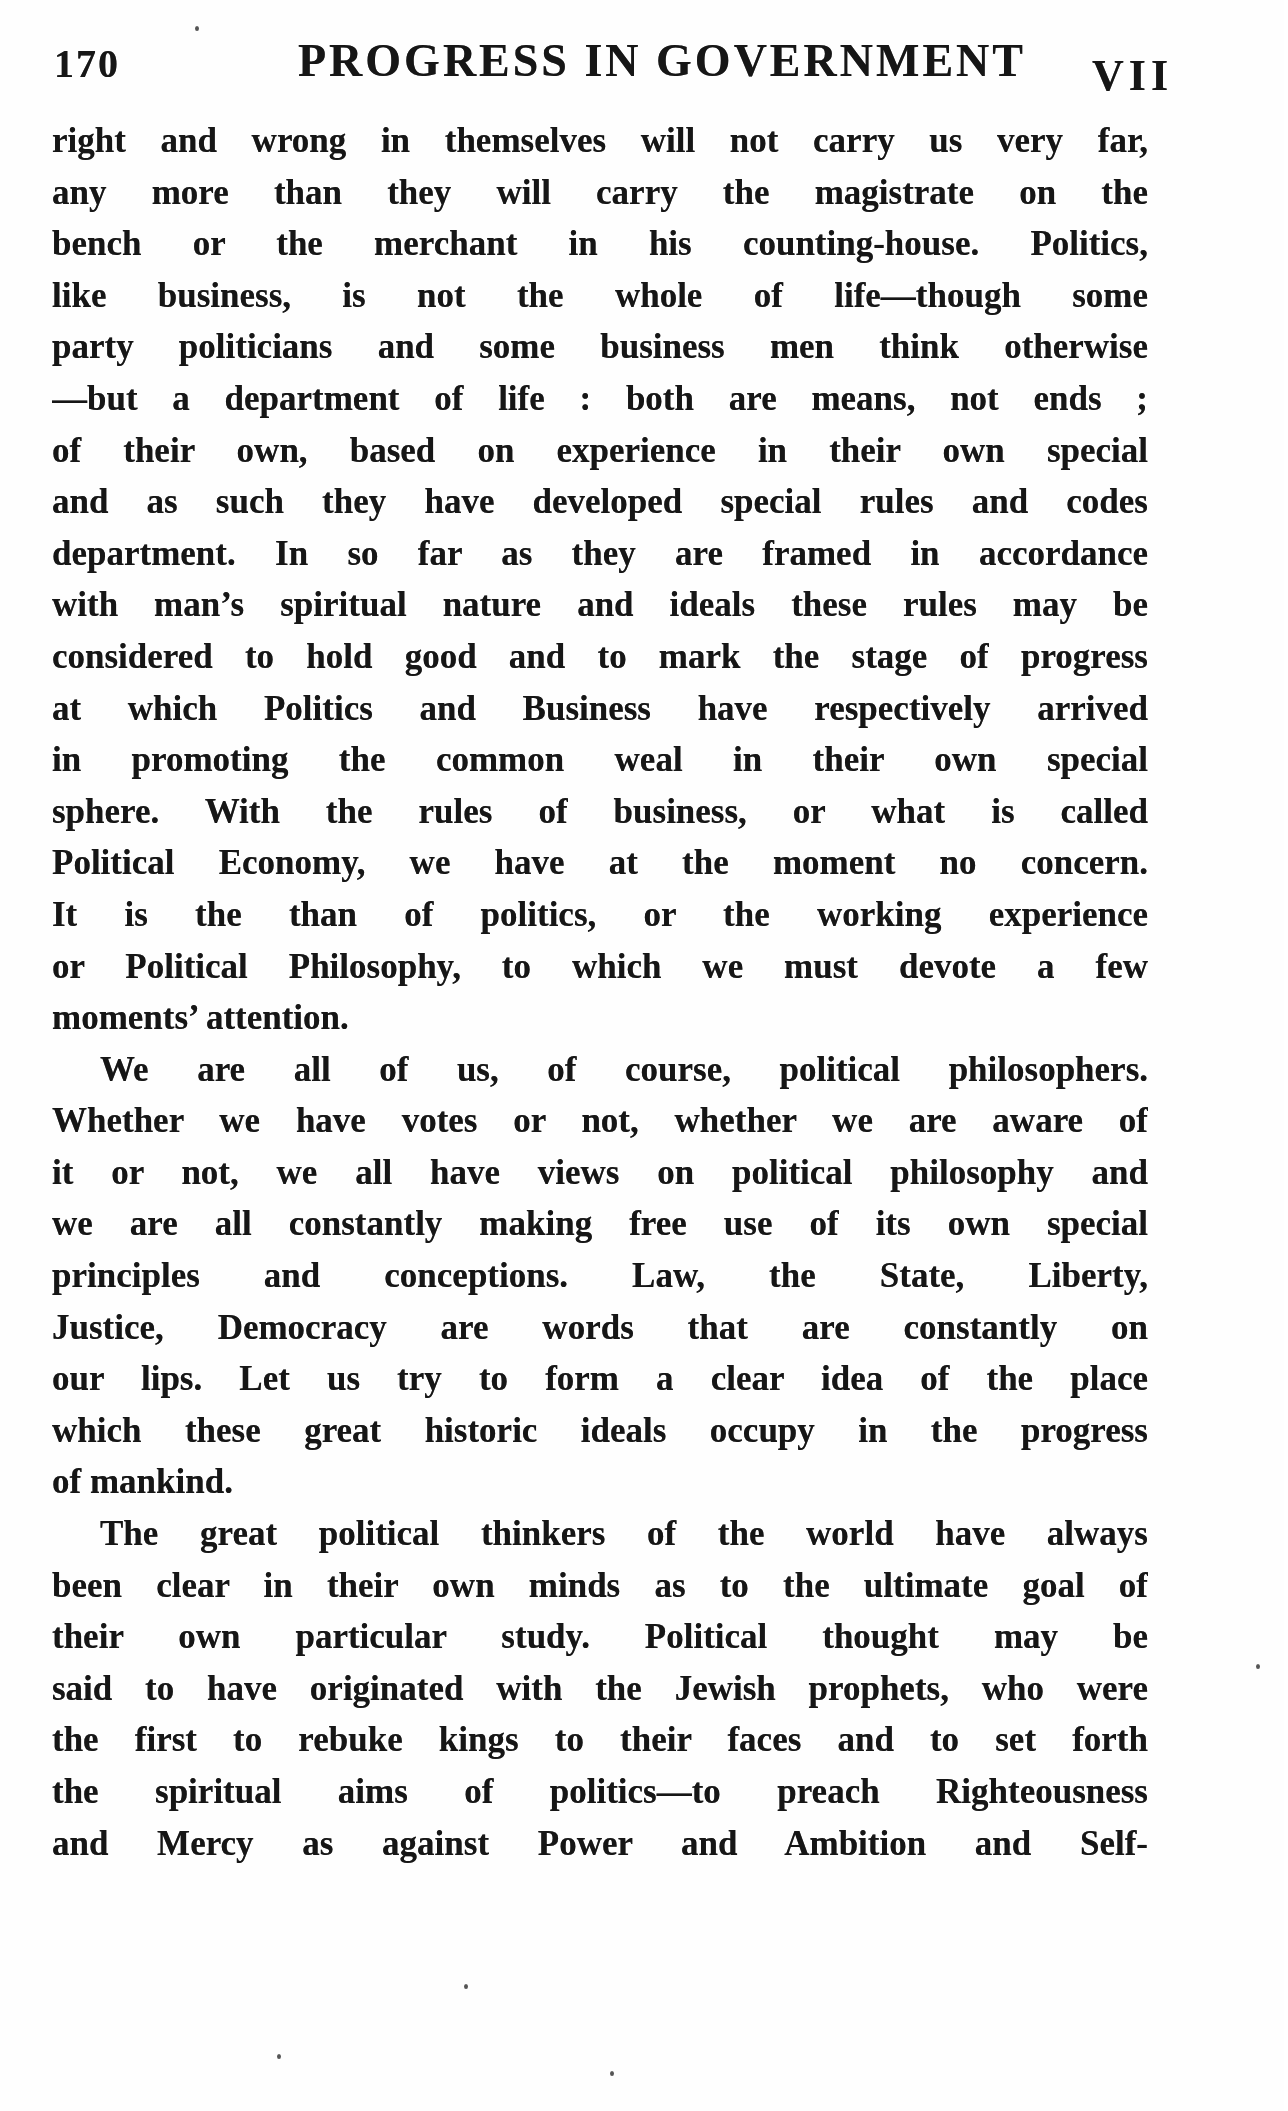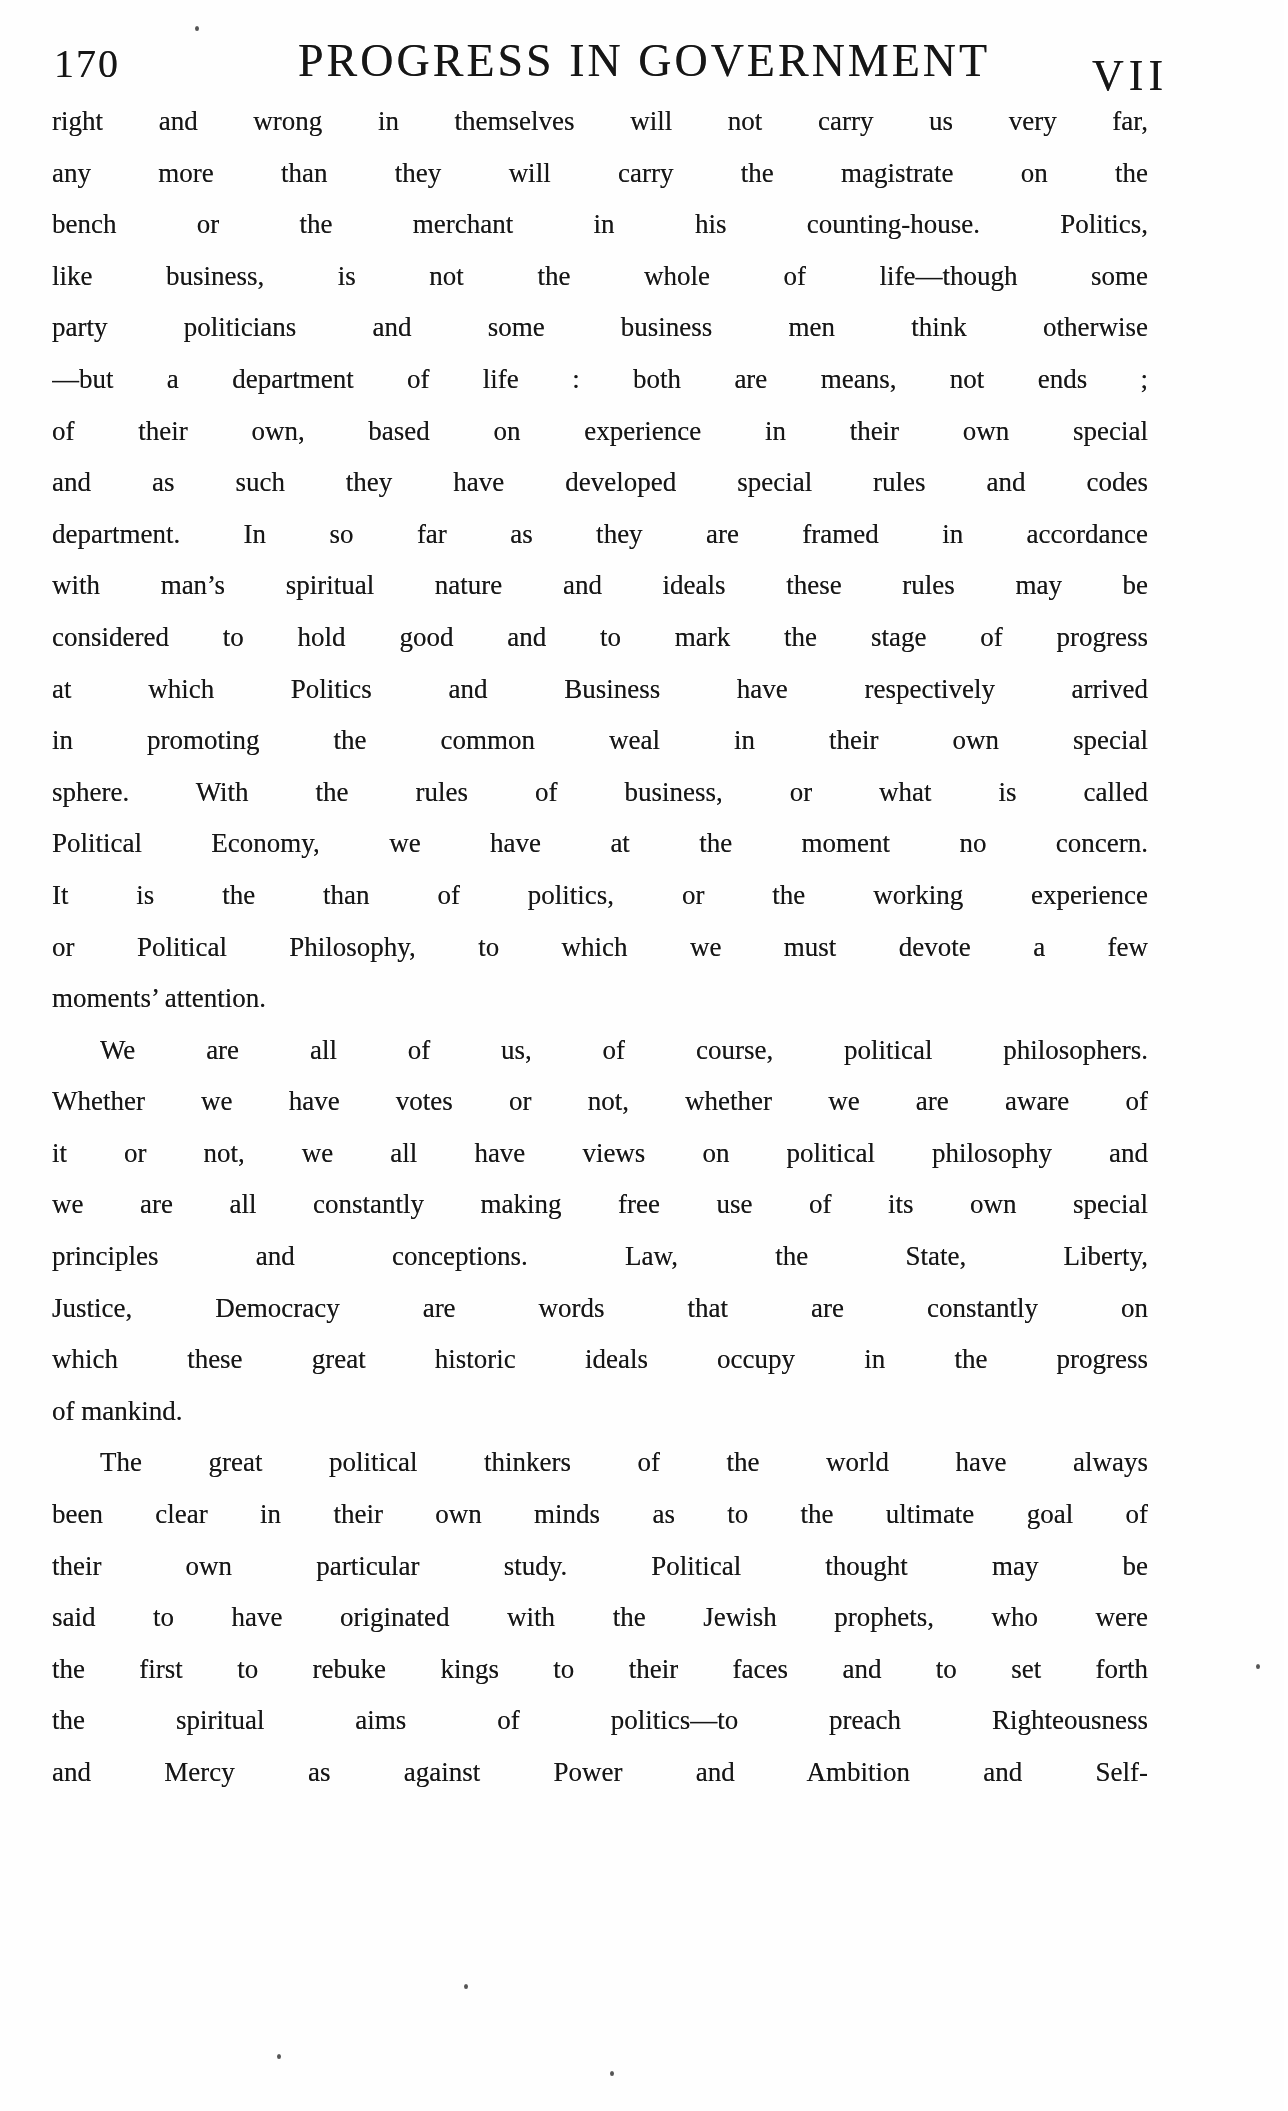--- a/index.html
+++ b/index.html
@@ -4,38 +4,39 @@
 <style>
   html,body { margin:0; padding:0; background:#ffffff; }
   .page {
     position:relative;
     width:1284px; height:2111px;
     background:#fefefe;
     color:#161616;
     font-family:"Liberation Serif","DejaVu Serif",serif;
     overflow:hidden;
     text-shadow:0 0 0.6px rgba(0,0,0,0.55);
+    font-weight:bold;
   }
   .header { position:absolute; top:30px; left:0; width:100%; height:60px; }
   .page-number {
     position:absolute; left:54px; top:10px;
     font-size:40px; letter-spacing:2px;
   }
   .running-title {
     position:absolute; left:298px; top:4px;
     font-size:46px; letter-spacing:3px;
     font-variant:normal;
   }
   .chapter-numeral {
     position:absolute; left:1092px; top:20px;
     font-size:44px; letter-spacing:5px;
   }
   .page-body {
-    position:absolute; left:52px; top:96px; width:1096px;
-    font-size:27px; line-height:51.6px;
+    position:absolute; left:52px; top:115px; width:1096px;
+    font-size:35px; line-height:51.6px;
   }
   .paragraph { margin:0; padding:0; }
   .line {
     text-align:justify;
     text-align-last:justify;
     height:51.6px;
     overflow:hidden;
   }
   .line.flush { text-align-last:left; }
   .line.indent { text-indent:48px; }
@@ -77,20 +78,21 @@
         <div class="line">or Political Philosophy, to which we must devote a few</div>
         <div class="line flush">moments’ attention.</div>
       </div>
       <div class="paragraph">
         <div class="line indent">We are all of us, of course, political philosophers.</div>
         <div class="line">Whether we have votes or not, whether we are aware of</div>
         <div class="line">it or not, we all have views on political philosophy and</div>
         <div class="line">we are all constantly making free use of its own special</div>
         <div class="line">principles and conceptions. Law, the State, Liberty,</div>
         <div class="line">Justice, Democracy are words that are constantly on</div>
+        <div class="line">our lips. Let us try to form a clear idea of the place</div>
         <div class="line">which these great historic ideals occupy in the progress</div>
         <div class="line flush">of mankind.</div>
       </div>
       <div class="paragraph">
         <div class="line indent">The great political thinkers of the world have always</div>
         <div class="line">been clear in their own minds as to the ultimate goal of</div>
         <div class="line">their own particular study. Political thought may be</div>
         <div class="line">said to have originated with the Jewish prophets, who were</div>
         <div class="line">the first to rebuke kings to their faces and to set forth</div>
         <div class="line">the spiritual aims of politics—to preach Righteousness</div>

